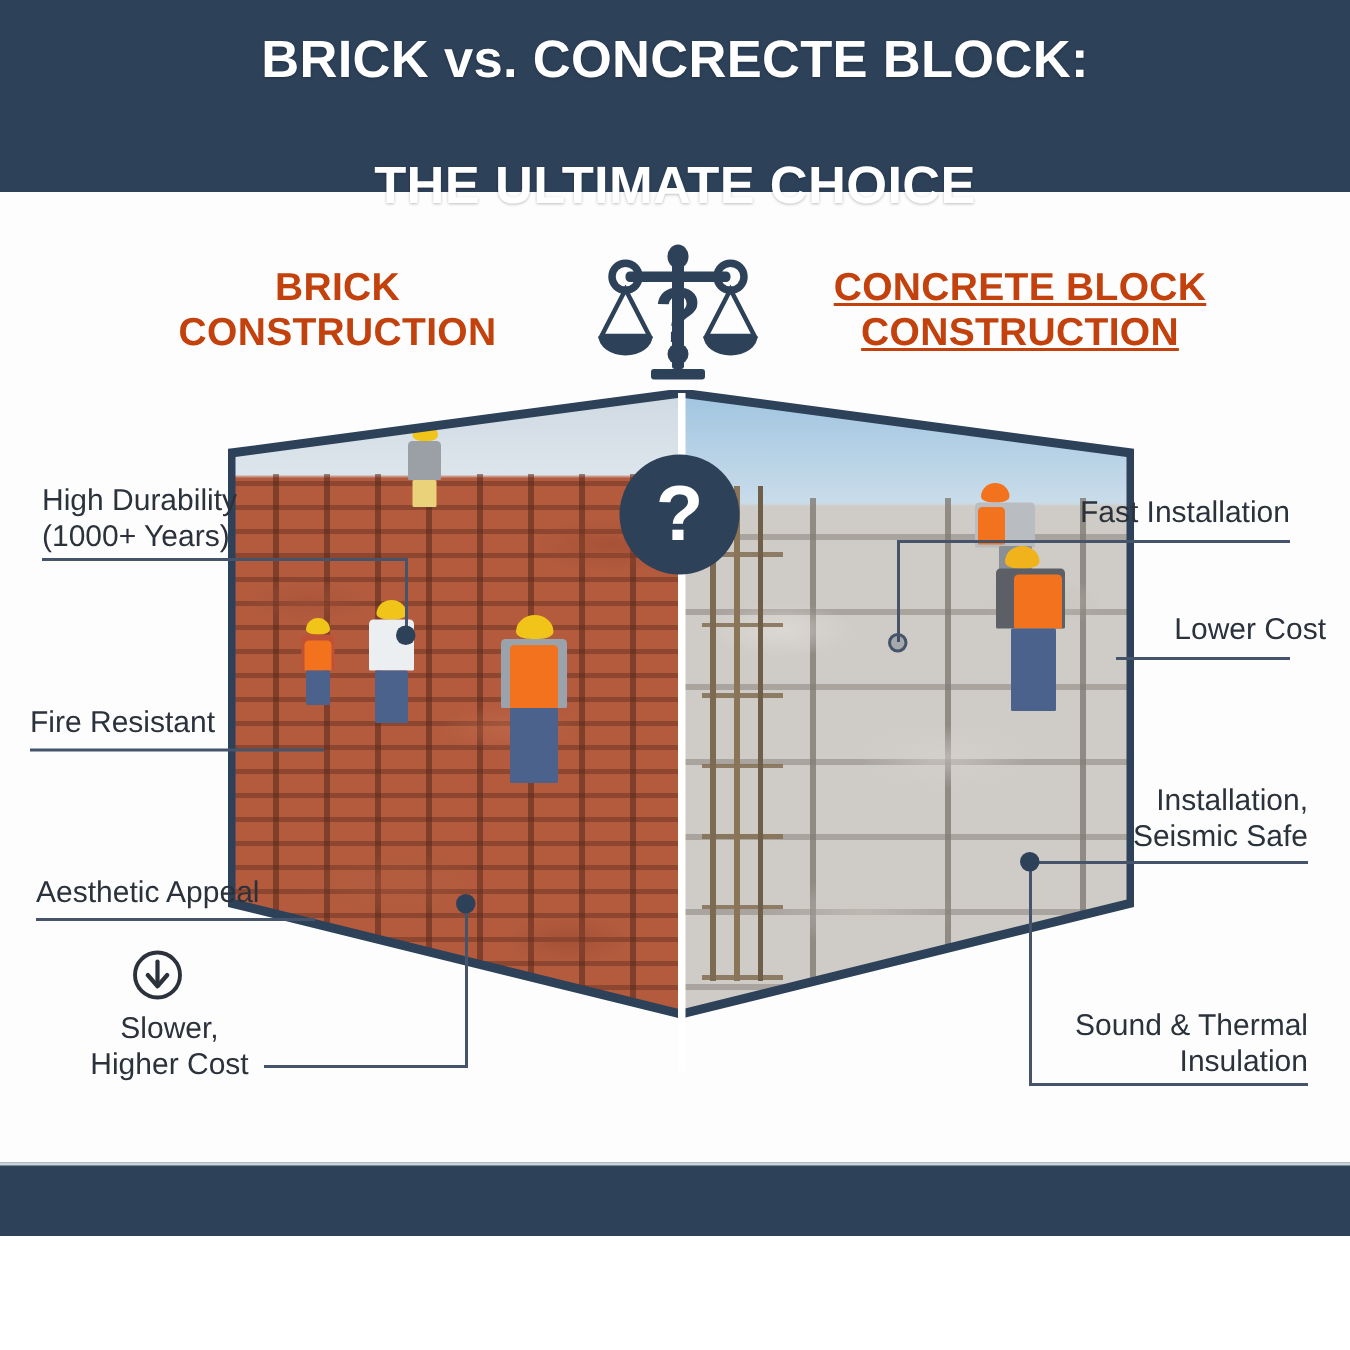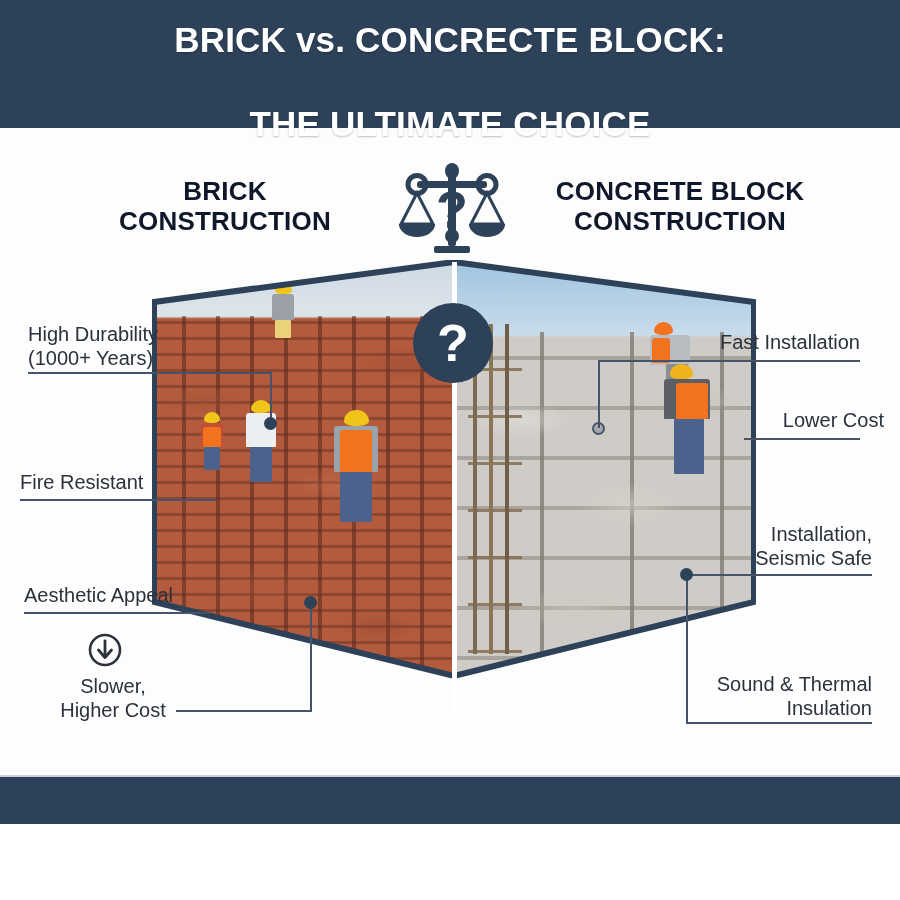--- a/index.html
+++ b/index.html
@@ -37,36 +37,37 @@
     font-weight: bold;
     line-height: 1.27;
     letter-spacing: 0.2px;
     text-shadow: 0 1px 2px rgba(0,0,0,0.25);
   }
   .header-title .line2 { display: block; margin-top: 40px; }
 
   
   .subhead {
     position: absolute;
-    color: #0f172a;
+    color: #c2410c;
     font-size: 26px;
     font-weight: bold;
     line-height: 1.17;
     letter-spacing: 0.2px;
   }
   .subhead .l2 { display: block; }
   .subhead-left {
     left: 60px; top: 176px;
     width: 330px;
     text-align: center;
   }
   .subhead-right {
     left: 510px; top: 176px;
     width: 340px;
     text-align: center;
+    text-decoration: underline;
   }
 
   .scale-icon {
     position: absolute;
     left: 397px; top: 162px;
     width: 110px; height: 96px;
   }
 
   
   .panels {

